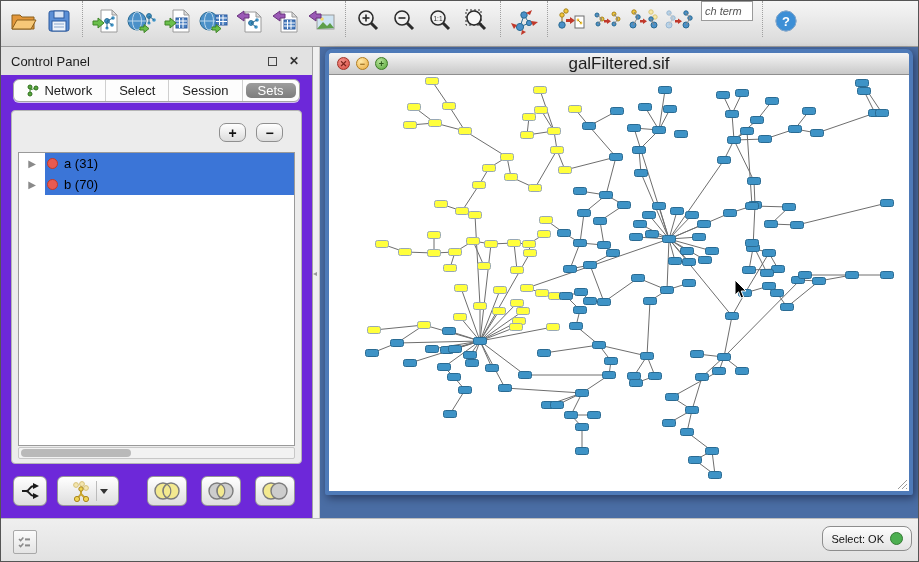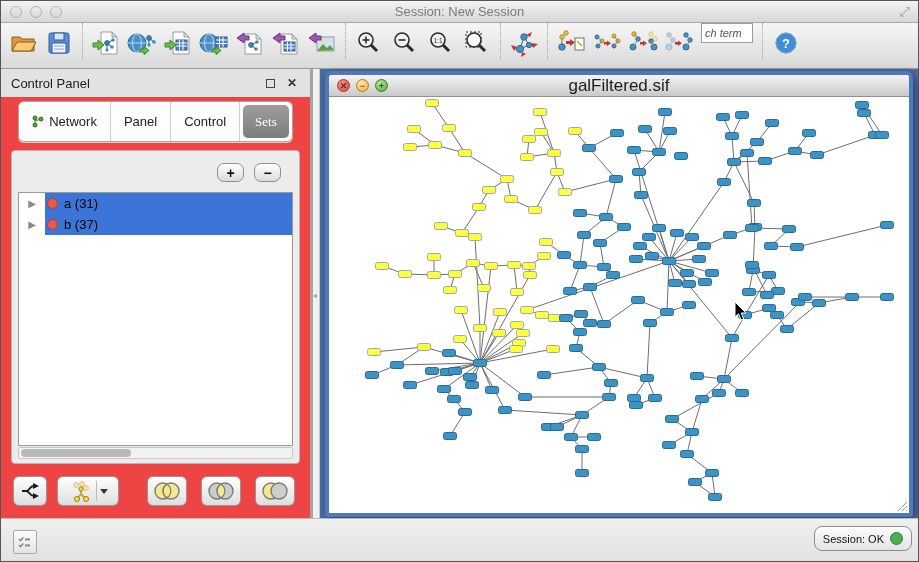--- a/index.html
+++ b/index.html
@@ -18,31 +18,31 @@
   .toolbar { height:46px; flex:0 0 46px; background:linear-gradient(#f6f6f6,#d9d9d9); border-bottom:1px solid #9c9c9c; display:flex; padding:0 4px; }
   .tbtn { width:36px; height:40px; display:flex; align-items:center; justify-content:center; border-radius:4px; }
   .tsep { width:1px; height:36px; border-left:1px dotted #a0a0a0; margin:0 5px; }
   .search-box { width:52px; height:20px; border:1px solid #9a9a9a; background:#fff; font-size:11px; font-style:italic; color:#555; padding:0 3px; margin:0 4px; }
   .search-box::placeholder { color:#555; font-style:italic; }
 
   
   .main { flex:1 1 auto; display:flex; min-height:0; }
 
   
-  .cpanel { width:312px; flex:0 0 312px; background:#ef4444; display:flex; flex-direction:column; border-right:3px solid #a3a3a3;justify-content:space-between; }
+  .cpanel { width:312px; flex:0 0 312px; background:#6d28d9; display:flex; flex-direction:column; border-right:1px solid #a3a3a3;justify-content:space-between; }
   .cpanel-head { height:28px; flex:0 0 28px; display:flex; align-items:center; padding:0 10px; background:#e2e2e2; }
   .cpanel-head .ttl { font-size:13px; color:#1b1b1b; flex:1; }
   .cpanel-head .wbtn { width:16px; height:16px; display:flex; align-items:center; justify-content:center; color:#333; margin-left:6px; font-size:12px; }
   .float-sq { width:9px; height:9px; border:1.5px solid #444; display:block; }
 
   .tabbar { display:flex; justify-content:center; padding:4px 0 6px; }
-  .tabs { display:flex; border:1px solid #a5a5a5; border-radius:6px; background:#fdfdfd; overflow:hidden; height:41px; box-shadow:0 1px 0 rgba(255,255,255,.7); }
+  .tabs { display:flex; border:1px solid #a5a5a5; border-radius:6px; background:#fdfdfd; overflow:hidden; height:23px; box-shadow:0 1px 0 rgba(255,255,255,.7); }
   .tab { display:flex; align-items:center; gap:5px; padding:0 13px; font-size:13px; color:#222; border-right:1px solid #cfcfcf; }
   .tab:last-child { border-right:none; }
-  .tab.active { background:linear-gradient(#9d9d9d,#7d7d7d); color:#fff; border-radius:5px; margin:3px; padding:0 12px;font-family:Liberation Serif, serif; }
+  .tab.active { background:linear-gradient(#9d9d9d,#7d7d7d); color:#fff; border-radius:5px; margin:3px; padding:0 12px; }
 
   .sets-box { flex:1 1 auto; margin:2px 10px 8px; border:1px solid #b5b5b5; border-radius:4px; background:#ececec; display:flex; flex-direction:column; min-height:0; padding:6px 4px 4px; }
   .pm-row { display:flex; justify-content:flex-end; gap:10px; padding:6px 14px 10px; }
   .pm-btn { width:27px; height:19px; border:1px solid #8f8f8f; border-radius:7px; background:linear-gradient(#ffffff,#dcdcdc); font-size:14px; font-weight:bold; color:#111; display:flex; align-items:center; justify-content:center; line-height:1; }
   .setlist { flex:1 1 auto; background:#fff; border:1px solid #9a9a9a; margin:0 2px; overflow:hidden; }
   .setrow { height:21px; display:flex; align-items:center; font-size:13px; color:#000; }
   .setrow .tri { width:26px; text-align:center; color:#8a8a8a; font-size:10px; flex:0 0 26px; }
   .setrow .selzone { flex:1; height:100%; display:flex; align-items:center; gap:6px; padding-left:2px; }
   .setrow.selected .selzone { background:var(--sel); }
   .dot { width:11px; height:11px; border-radius:50%; background:#e85a50; border:1px solid #c0392b; flex:0 0 11px; }
@@ -79,29 +79,20 @@
   .statusbar { height:43px; flex:0 0 43px; background:linear-gradient(#efefef,#e2e2e2); border-top:1px solid #bdbdbd; position:relative; }
   .status-btn { position:absolute; left:12px; top:11px; width:24px; height:24px; border:1px solid #a8a8a8; background:linear-gradient(#fbfbfb,#e4e4e4); border-radius:2px; display:flex; align-items:center; justify-content:center; }
   .mem-btn { position:absolute; right:6px; top:7px; height:25px; border:1px solid #8d8d8d; border-radius:8px; background:linear-gradient(#fdfdfd,#e3e3e3); display:flex; align-items:center; gap:6px; padding:0 8px; font-size:11px; color:#111; }
   .mem-dot { width:13px; height:13px; border-radius:50%; background:var(--ok); border:1px solid #357a35; }
 </style>
 </head>
 <body>
 
 <div class="app">
 
-  <div class="titlebar">
-    <div class="traffic">
-      <span></span>
-      <span></span>
-      <span></span>
-    </div>
-    <div class="title">Session: New Session</div>
-    <div class="fullscreen-ico">⤢</div>
-  </div>
 
   <div class="toolbar">
     <div class="tbtn">
       <svg width="28" height="26" viewBox="0 0 28 26">
         <path d="M3 7 h8 l2 2 h12 v12 H3 z" fill="#e3973a" stroke="#8a5e1a"></path>
         <path d="M3 21 l5 -9 h19 l-5 9 z" fill="#f6c878" stroke="#8a5e1a"></path>
       </svg>
     </div>
     <div class="tbtn">
       <svg width="26" height="26" viewBox="0 0 26 26">
@@ -332,24 +323,24 @@
             <svg width="12" height="13" viewBox="0 0 12 13">
               <line x1="3" y1="3" x2="3" y2="10" stroke="#4b8f3a"></line>
                 <line x1="3" y1="6" x2="9" y2="4" stroke="#4b8f3a"></line>
               <circle cx="3" cy="3" r="2" fill="#57a639" stroke="#2e6e1e"></circle>
                 <circle cx="3" cy="10" r="2" fill="#57a639" stroke="#2e6e1e"></circle>
                 <circle cx="9" cy="4" r="2" fill="#57a639" stroke="#2e6e1e"></circle>
             </svg>
             <span>Network</span>
           </div>
           <div class="tab">
-              <span>Panel</span>
+              <span>Select</span>
             </div>
           <div class="tab">
-              <span>Control</span>
+              <span>Session</span>
             </div>
           <div class="tab active">
               <span>Sets</span>
             </div>
         </div>
       </div>
 
       <div class="sets-box">
         <div class="pm-row">
           <div class="pm-btn">+</div>
@@ -360,21 +351,21 @@
             <span class="tri">▶</span>
             <span class="selzone">
                 <span class="dot"></span>
                 <span>a (31)</span>
               </span>
           </div>
           <div class="setrow selected">
             <span class="tri">▶</span>
             <span class="selzone">
                 <span class="dot"></span>
-                <span>b (37)</span>
+                <span>b (70)</span>
               </span>
           </div>
         </div>
         <div class="hscroll">
             <div class="hthumb"></div>
           </div>
       </div>
 
       <div class="cp-toolrow">
         <div class="cbtn single">
@@ -840,18 +831,18 @@
   <div class="statusbar">
     <div class="status-btn">
       <svg width="16" height="16" viewBox="0 0 16 16">
         <path d="M2 5 l1.6 1.6 L6.4 3.5" fill="none" stroke="#8a8a8a" stroke-width="1.5"></path>
           <line x1="8" y1="5.4" x2="13" y2="5.4" stroke="#8a8a8a" stroke-width="2"></line>
         <path d="M2 11 l1.6 1.6 L6.4 9.5" fill="none" stroke="#8a8a8a" stroke-width="1.5"></path>
           <line x1="8" y1="11.4" x2="13" y2="11.4" stroke="#8a8a8a" stroke-width="2"></line>
       </svg>
     </div>
     <div class="mem-btn">
-      <span>Session: OK</span>
+      <span>Select: OK</span>
       <span class="mem-dot"></span>
     </div>
   </div>
 
 </div>
 
 </body></html>

